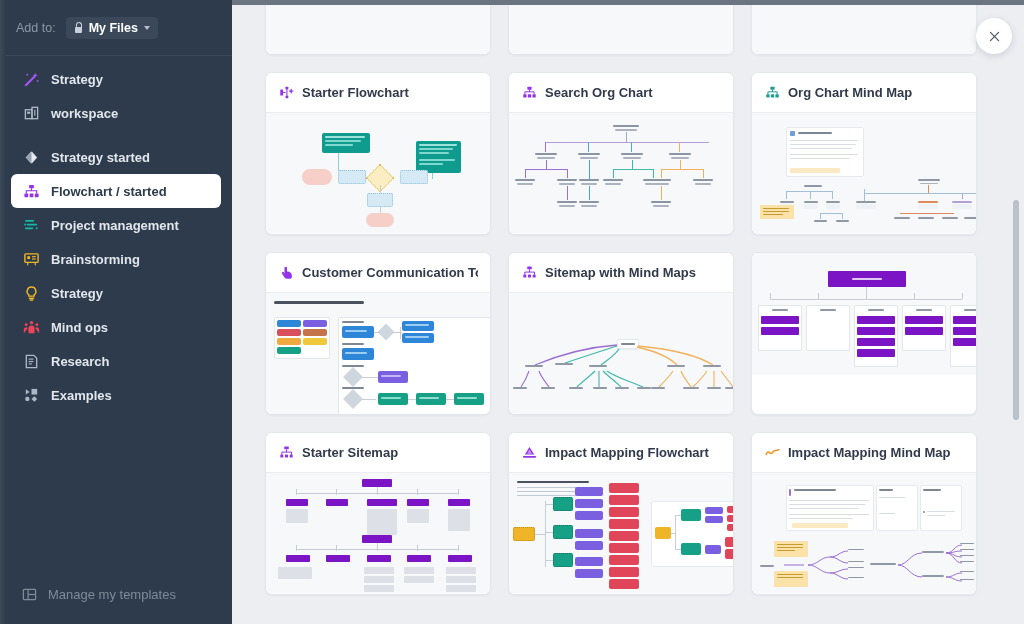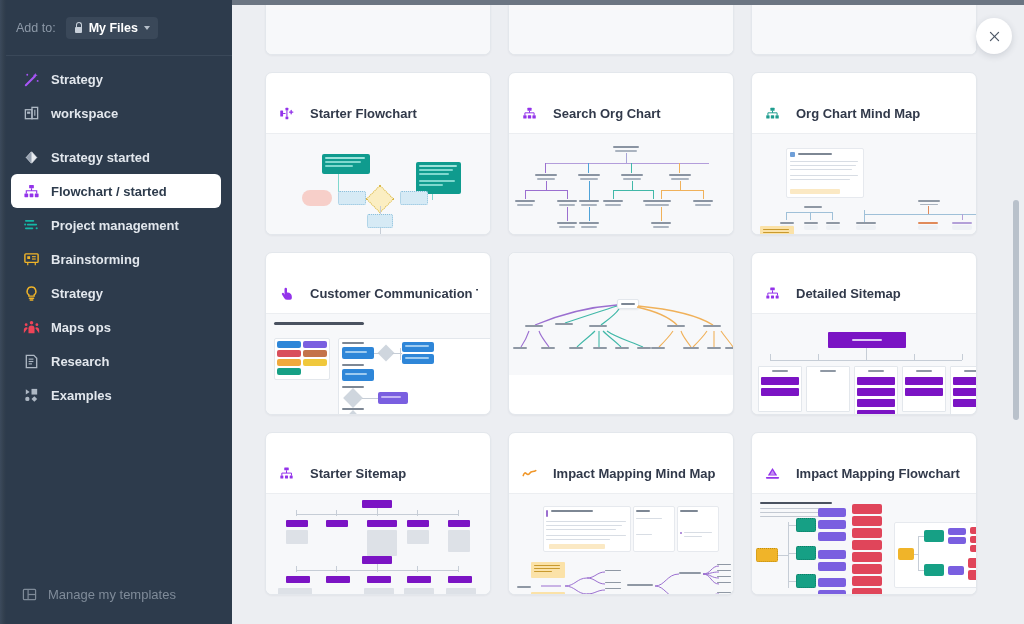--- a/index.html
+++ b/index.html
@@ -74,24 +74,23 @@
     padding: 0 30px 0 33px;
     display:grid; grid-template-columns: repeat(3, 226px);
     gap: 17px 17px;
   }
   .card {
     background:#ffffff; border:1px solid #e3e7ec; border-radius:7px;
     overflow:hidden; height:163px; cursor:pointer;
     box-shadow: 0 1px 2px rgba(30,40,60,0.05);
   }
   .card-head {
-    height:40px; display:flex; align-items:center; gap:16px;
+    height:40px; display:flex; align-items:center; gap:8px;
     padding: 0 12px; border-bottom:1px solid #eceef1; background:#fff;
     overflow:hidden;
-    margin-top:21px;
   }
   .card-ico { width:16px; height:16px; flex:0 0 16px; display:flex;align-items:center;justify-content:center; }
   .card-title {
     font-size:13px; font-weight:bold; color:#31394a;
     white-space:nowrap; overflow:hidden;
   }
   .card-body {
     height:122px; background:#f7f8fa; position:relative; overflow:hidden;
   }
   .thumb { position:absolute; inset:0; }
@@ -219,21 +218,21 @@
           <span class="nav-ico">
             <svg width="17" height="17" viewBox="0 0 18 18">
               <circle cx="9" cy="4" r="1.9" fill="#ef4458"></circle>
               <path d="M5.8 15 v-5 a3.2 3.2 0 0 1 6.4 0 v5 Z" fill="#ef4458"></path>
               <circle cx="3.3" cy="6" r="1.5" fill="#ef4458"></circle>
               <path d="M.9 15 v-4 a2.4 2.4 0 0 1 4.2-1.4" fill="#ef4458"></path>
               <circle cx="14.7" cy="6" r="1.5" fill="#ef4458"></circle>
               <path d="M17.1 15 v-4 a2.4 2.4 0 0 0 -4.2-1.4" fill="#ef4458"></path>
             </svg>
           </span>
-          <span>Maps ops</span>
+          <span>Mind ops</span>
         </div>
         <div class="nav-item">
           <span class="nav-ico">
             <svg width="17" height="17" viewBox="0 0 18 18">
               <path d="M3.5 2.5 h8 l3 3 v10 h-11 Z" fill="none" stroke="#aeb8c4" stroke-width="1.4"></path>
               <line x1="6" y1="6.5" x2="11" y2="6.5" stroke="#aeb8c4" stroke-width="1.2"></line>
               <line x1="6" y1="9" x2="11" y2="9" stroke="#aeb8c4" stroke-width="1.2"></line>
               <line x1="6" y1="11.5" x2="9.5" y2="11.5" stroke="#aeb8c4" stroke-width="1.2"></line>
             </svg>
           </span>
@@ -508,20 +507,32 @@
               <div class="n" style="left:150px;top:100px;width:30px;height:12px;background:#16a085;border-radius:2px"></div>
               <div class="n" style="left:153px;top:104px;width:20px;height:2px;background:#8fdcd0;"></div>
               <div class="n" style="left:188px;top:100px;width:30px;height:12px;background:#16a085;border-radius:2px"></div>
               <div class="n" style="left:191px;top:104px;width:20px;height:2px;background:#8fdcd0;"></div>
               <div class="ln" style="left:142px;top:106px;width:8px;height:1px;background:#c6cdd6"></div>
               <div class="ln" style="left:180px;top:106px;width:8px;height:1px;background:#c6cdd6"></div>
             </div>
      </div>
         </div>
         <div class="card">
+          <div class="card-head">
+       <span class="card-ico">
+              <svg width="15" height="15" viewBox="0 0 18 18">
+                <rect x="6.3" y="1.8" width="5.4" height="3.4" rx=".6" fill="#9333ea"></rect>
+                <rect x="1.6" y="11.5" width="3.6" height="3.6" rx=".6" fill="#9333ea"></rect>
+                <rect x="7.2" y="11.5" width="3.6" height="3.6" rx=".6" fill="#9333ea"></rect>
+                <rect x="12.8" y="11.5" width="3.6" height="3.6" rx=".6" fill="#9333ea"></rect>
+                <path d="M9 5.2 v3.3 M3.4 11.5 V8.5 H15 V11.5" fill="none" stroke="#9333ea" stroke-width="1.2"></path>
+              </svg>
+            </span>
+       <span class="card-title">Sitemap with Mind Maps</span>
+     </div>
           <div class="card-body" style="">
        <div class="thumb">
               <div class="n" style="left:108px;top:46px;width:22px;height:10px;background:#ffffff;border:1px solid #e3e7ec;border-radius:2px;box-shadow:0 1px 2px rgba(0,0,0,.06)"></div>
               <div class="n" style="left:112px;top:50px;width:14px;height:2px;background:#7d8794;"></div>
               <svg style="position:absolute;left:0;top:0" width="226" height="122" viewBox="0 0 226 122">
         <path d="M108 52 C80 54 50 62 26 72" fill="none" stroke="#9b6fd0" stroke-width="1.3"></path>
         <path d="M108 53 C92 58 74 64 56 70" fill="none" stroke="#41b8a8" stroke-width="1.3"></path>
         <path d="M110 56 C106 62 100 66 92 72" fill="none" stroke="#41b8a8" stroke-width="1.3"></path>
         <path d="M128 54 C146 58 160 64 168 72" fill="none" stroke="#f0b15a" stroke-width="1.3"></path>
         <path d="M129 53 C160 56 188 62 204 72" fill="none" stroke="#f0b15a" stroke-width="1.3"></path>
@@ -550,32 +561,20 @@
               <div class="n" style="left:128px;top:94px;width:14px;height:1.6px;background:#8f98a4;"></div>
               <div class="n" style="left:142px;top:94px;width:14px;height:1.6px;background:#8f98a4;"></div>
               <div class="n" style="left:174px;top:94px;width:14px;height:1.6px;background:#8f98a4;"></div>
               <div class="n" style="left:176px;top:94px;width:14px;height:1.6px;background:#8f98a4;"></div>
               <div class="n" style="left:198px;top:94px;width:14px;height:1.6px;background:#8f98a4;"></div>
               <div class="n" style="left:216px;top:94px;width:14px;height:1.6px;background:#8f98a4;"></div>
             </div>
      </div>
         </div>
         <div class="card">
-          <div class="card-head">
-       <span class="card-ico">
-              <svg width="15" height="15" viewBox="0 0 18 18">
-                <rect x="6.3" y="1.8" width="5.4" height="3.4" rx=".6" fill="#9333ea"></rect>
-                <rect x="1.6" y="11.5" width="3.6" height="3.6" rx=".6" fill="#9333ea"></rect>
-                <rect x="7.2" y="11.5" width="3.6" height="3.6" rx=".6" fill="#9333ea"></rect>
-                <rect x="12.8" y="11.5" width="3.6" height="3.6" rx=".6" fill="#9333ea"></rect>
-                <path d="M9 5.2 v3.3 M3.4 11.5 V8.5 H15 V11.5" fill="none" stroke="#9333ea" stroke-width="1.2"></path>
-              </svg>
-            </span>
-       <span class="card-title">Detailed Sitemap</span>
-     </div>
           <div class="card-body" style="">
        <div class="thumb">
               <div class="n" style="left:76px;top:18px;width:78px;height:16px;background:#7b14c4;border-radius:1px"></div>
               <div class="n" style="left:100px;top:25px;width:30px;height:2px;background:#e0c8f5;"></div>
               <div class="ln" style="left:114px;top:34px;width:1px;height:12px;background:#c6cdd6"></div>
               <div class="ln" style="left:18px;top:46px;width:192px;height:1px;background:#c6cdd6"></div>
               <div class="ln" style="left:18px;top:40px;width:1px;height:6px;background:#c6cdd6"></div>
               <div class="ln" style="left:66px;top:40px;width:1px;height:6px;background:#c6cdd6"></div>
               <div class="ln" style="left:114px;top:40px;width:1px;height:6px;background:#c6cdd6"></div>
               <div class="ln" style="left:162px;top:40px;width:1px;height:6px;background:#c6cdd6"></div>
@@ -651,20 +650,81 @@
               <div class="n" style="left:182px;top:82px;width:24px;height:7px;background:#7b14c4;border-radius:1px"></div>
               <div class="n" style="left:12px;top:94px;width:34px;height:12px;background:#dde1e7;border-radius:1px"></div>
               <div class="n" style="left:98px;top:94px;width:30px;height:7px;background:#dde1e7;border-radius:1px"></div>
               <div class="n" style="left:98px;top:103px;width:30px;height:7px;background:#dde1e7;border-radius:1px"></div>
               <div class="n" style="left:98px;top:112px;width:30px;height:7px;background:#dde1e7;border-radius:1px"></div>
               <div class="n" style="left:138px;top:94px;width:30px;height:7px;background:#dde1e7;border-radius:1px"></div>
               <div class="n" style="left:138px;top:103px;width:30px;height:7px;background:#dde1e7;border-radius:1px"></div>
               <div class="n" style="left:180px;top:94px;width:30px;height:7px;background:#dde1e7;border-radius:1px"></div>
               <div class="n" style="left:180px;top:103px;width:30px;height:7px;background:#dde1e7;border-radius:1px"></div>
               <div class="n" style="left:180px;top:112px;width:30px;height:7px;background:#dde1e7;border-radius:1px"></div>
+            </div>
+     </div>
+        </div>
+        <div class="card">
+          <div class="card-head">
+       <span class="card-ico">
+              <svg width="15" height="15" viewBox="0 0 18 18">
+                <path d="M9 2.5 L14.6 11.5 H3.4 Z" fill="#9333ea"></path>
+                <line x1="2" y1="14.2" x2="16" y2="14.2" stroke="#9333ea" stroke-width="1.9" stroke-linecap="round"></line>
+                <path d="M9 5 L12 10.5 H6 Z" fill="#ffffff" opacity=".45"></path>
+              </svg>
+            </span>
+       <span class="card-title">Impact Mapping Flowchart</span>
+     </div>
+          <div class="card-body" style="">
+       <div class="thumb">
+              <div class="n" style="left:8px;top:8px;width:72px;height:2px;background:#4a5260;"></div>
+              <div class="n" style="left:8px;top:14px;width:80px;height:1.4px;background:#c3c9d2;"></div>
+              <div class="n" style="left:8px;top:18px;width:76px;height:1.4px;background:#c3c9d2;"></div>
+              <div class="n" style="left:8px;top:22px;width:60px;height:1.4px;background:#c3c9d2;"></div>
+              <div class="n" style="left:4px;top:54px;width:22px;height:14px;background:#f0b429;border-radius:2px;border:1px dotted #c08d10"></div>
+              <div class="ln" style="left:26px;top:61px;width:10px;height:1px;background:#c6cdd6"></div>
+              <div class="ln" style="left:36px;top:28px;width:1px;height:66px;background:#c6cdd6"></div>
+              <div class="ln" style="left:36px;top:31px;width:8px;height:1px;background:#c6cdd6"></div>
+              <div class="n" style="left:44px;top:24px;width:20px;height:14px;background:#16a085;border-radius:2px;border:1px dotted #0d7c66"></div>
+              <div class="ln" style="left:36px;top:59px;width:8px;height:1px;background:#c6cdd6"></div>
+              <div class="n" style="left:44px;top:52px;width:20px;height:14px;background:#16a085;border-radius:2px;border:1px dotted #0d7c66"></div>
+              <div class="ln" style="left:36px;top:87px;width:8px;height:1px;background:#c6cdd6"></div>
+              <div class="n" style="left:44px;top:80px;width:20px;height:14px;background:#16a085;border-radius:2px;border:1px dotted #0d7c66"></div>
+              <div class="n" style="left:66px;top:14px;width:28px;height:9px;background:#7a5fe0;border-radius:2px"></div>
+              <div class="n" style="left:66px;top:26px;width:28px;height:9px;background:#7a5fe0;border-radius:2px"></div>
+              <div class="n" style="left:66px;top:38px;width:28px;height:9px;background:#7a5fe0;border-radius:2px"></div>
+              <div class="n" style="left:66px;top:56px;width:28px;height:9px;background:#7a5fe0;border-radius:2px"></div>
+              <div class="n" style="left:66px;top:68px;width:28px;height:9px;background:#7a5fe0;border-radius:2px"></div>
+              <div class="n" style="left:66px;top:84px;width:28px;height:9px;background:#7a5fe0;border-radius:2px"></div>
+              <div class="n" style="left:66px;top:96px;width:28px;height:9px;background:#7a5fe0;border-radius:2px"></div>
+              <div class="n" style="left:100px;top:10px;width:30px;height:10px;background:#e0455a;border-radius:2px"></div>
+              <div class="n" style="left:100px;top:22px;width:30px;height:10px;background:#e0455a;border-radius:2px"></div>
+              <div class="n" style="left:100px;top:34px;width:30px;height:10px;background:#e0455a;border-radius:2px"></div>
+              <div class="n" style="left:100px;top:46px;width:30px;height:10px;background:#e0455a;border-radius:2px"></div>
+              <div class="n" style="left:100px;top:58px;width:30px;height:10px;background:#e0455a;border-radius:2px"></div>
+              <div class="n" style="left:100px;top:70px;width:30px;height:10px;background:#e0455a;border-radius:2px"></div>
+              <div class="n" style="left:100px;top:82px;width:30px;height:10px;background:#e0455a;border-radius:2px"></div>
+              <div class="n" style="left:100px;top:94px;width:30px;height:10px;background:#e0455a;border-radius:2px"></div>
+              <div class="n" style="left:100px;top:106px;width:30px;height:10px;background:#e0455a;border-radius:2px"></div>
+              <div class="n" style="left:142px;top:28px;width:84px;height:66px;background:#ffffff;border:1px solid #e6e9ee;border-radius:2px"></div>
+              <div class="n" style="left:146px;top:54px;width:16px;height:12px;background:#f0b429;border-radius:2px"></div>
+              <div class="ln" style="left:166px;top:42px;width:1px;height:34px;background:#c6cdd6"></div>
+              <div class="ln" style="left:162px;top:60px;width:4px;height:1px;background:#c6cdd6"></div>
+              <div class="n" style="left:172px;top:36px;width:20px;height:12px;background:#16a085;border-radius:2px"></div>
+              <div class="n" style="left:172px;top:70px;width:20px;height:12px;background:#16a085;border-radius:2px"></div>
+              <div class="ln" style="left:166px;top:42px;width:6px;height:1px;background:#c6cdd6"></div>
+              <div class="ln" style="left:166px;top:76px;width:6px;height:1px;background:#c6cdd6"></div>
+              <div class="n" style="left:196px;top:34px;width:18px;height:7px;background:#7a5fe0;border-radius:2px"></div>
+              <div class="n" style="left:196px;top:43px;width:18px;height:7px;background:#7a5fe0;border-radius:2px"></div>
+              <div class="n" style="left:196px;top:72px;width:16px;height:9px;background:#7a5fe0;border-radius:2px"></div>
+              <div class="n" style="left:218px;top:33px;width:22px;height:7px;background:#e0455a;border-radius:2px"></div>
+              <div class="n" style="left:218px;top:42px;width:22px;height:7px;background:#e0455a;border-radius:2px"></div>
+              <div class="n" style="left:218px;top:51px;width:22px;height:7px;background:#e0455a;border-radius:2px"></div>
+              <div class="n" style="left:216px;top:64px;width:24px;height:10px;background:#e0455a;border-radius:2px"></div>
+              <div class="n" style="left:216px;top:76px;width:24px;height:10px;background:#e0455a;border-radius:2px"></div>
             </div>
      </div>
         </div>
         <div class="card">
           <div class="card-head">
        <span class="card-ico">
               <svg width="15" height="15" viewBox="0 0 18 18">
                 <path d="M1.5 11.5 C4 3.5 5.8 13.5 9 9 C11.8 5 13.2 8 16.5 5.5" fill="none" stroke="#f0972a" stroke-width="1.9" stroke-linecap="round"></path>
               </svg>
             </span>
@@ -716,81 +776,20 @@
               <div class="n" style="left:208px;top:70px;width:14px;height:1.4px;background:#8f98a4;"></div>
               <div class="n" style="left:208px;top:76px;width:14px;height:1.4px;background:#8f98a4;"></div>
               <div class="n" style="left:208px;top:82px;width:14px;height:1.4px;background:#8f98a4;"></div>
               <div class="n" style="left:208px;top:88px;width:14px;height:1.4px;background:#8f98a4;"></div>
               <div class="n" style="left:208px;top:98px;width:14px;height:1.4px;background:#8f98a4;"></div>
               <div class="n" style="left:208px;top:106px;width:14px;height:1.4px;background:#8f98a4;"></div>
               <div class="n" style="left:104px;top:62px;width:116px;height:56px;background:#fafbfc;border:1px solid #eceef1;border-radius:2px;z-index:-1"></div>
             </div>
      </div>
         </div>
-        <div class="card">
-          <div class="card-head">
-       <span class="card-ico">
-              <svg width="15" height="15" viewBox="0 0 18 18">
-                <path d="M9 2.5 L14.6 11.5 H3.4 Z" fill="#9333ea"></path>
-                <line x1="2" y1="14.2" x2="16" y2="14.2" stroke="#9333ea" stroke-width="1.9" stroke-linecap="round"></line>
-                <path d="M9 5 L12 10.5 H6 Z" fill="#ffffff" opacity=".45"></path>
-              </svg>
-            </span>
-       <span class="card-title">Impact Mapping Flowchart</span>
-     </div>
-          <div class="card-body" style="">
-       <div class="thumb">
-              <div class="n" style="left:8px;top:8px;width:72px;height:2px;background:#4a5260;"></div>
-              <div class="n" style="left:8px;top:14px;width:80px;height:1.4px;background:#c3c9d2;"></div>
-              <div class="n" style="left:8px;top:18px;width:76px;height:1.4px;background:#c3c9d2;"></div>
-              <div class="n" style="left:8px;top:22px;width:60px;height:1.4px;background:#c3c9d2;"></div>
-              <div class="n" style="left:4px;top:54px;width:22px;height:14px;background:#f0b429;border-radius:2px;border:1px dotted #c08d10"></div>
-              <div class="ln" style="left:26px;top:61px;width:10px;height:1px;background:#c6cdd6"></div>
-              <div class="ln" style="left:36px;top:28px;width:1px;height:66px;background:#c6cdd6"></div>
-              <div class="ln" style="left:36px;top:31px;width:8px;height:1px;background:#c6cdd6"></div>
-              <div class="n" style="left:44px;top:24px;width:20px;height:14px;background:#16a085;border-radius:2px;border:1px dotted #0d7c66"></div>
-              <div class="ln" style="left:36px;top:59px;width:8px;height:1px;background:#c6cdd6"></div>
-              <div class="n" style="left:44px;top:52px;width:20px;height:14px;background:#16a085;border-radius:2px;border:1px dotted #0d7c66"></div>
-              <div class="ln" style="left:36px;top:87px;width:8px;height:1px;background:#c6cdd6"></div>
-              <div class="n" style="left:44px;top:80px;width:20px;height:14px;background:#16a085;border-radius:2px;border:1px dotted #0d7c66"></div>
-              <div class="n" style="left:66px;top:14px;width:28px;height:9px;background:#7a5fe0;border-radius:2px"></div>
-              <div class="n" style="left:66px;top:26px;width:28px;height:9px;background:#7a5fe0;border-radius:2px"></div>
-              <div class="n" style="left:66px;top:38px;width:28px;height:9px;background:#7a5fe0;border-radius:2px"></div>
-              <div class="n" style="left:66px;top:56px;width:28px;height:9px;background:#7a5fe0;border-radius:2px"></div>
-              <div class="n" style="left:66px;top:68px;width:28px;height:9px;background:#7a5fe0;border-radius:2px"></div>
-              <div class="n" style="left:66px;top:84px;width:28px;height:9px;background:#7a5fe0;border-radius:2px"></div>
-              <div class="n" style="left:66px;top:96px;width:28px;height:9px;background:#7a5fe0;border-radius:2px"></div>
-              <div class="n" style="left:100px;top:10px;width:30px;height:10px;background:#e0455a;border-radius:2px"></div>
-              <div class="n" style="left:100px;top:22px;width:30px;height:10px;background:#e0455a;border-radius:2px"></div>
-              <div class="n" style="left:100px;top:34px;width:30px;height:10px;background:#e0455a;border-radius:2px"></div>
-              <div class="n" style="left:100px;top:46px;width:30px;height:10px;background:#e0455a;border-radius:2px"></div>
-              <div class="n" style="left:100px;top:58px;width:30px;height:10px;background:#e0455a;border-radius:2px"></div>
-              <div class="n" style="left:100px;top:70px;width:30px;height:10px;background:#e0455a;border-radius:2px"></div>
-              <div class="n" style="left:100px;top:82px;width:30px;height:10px;background:#e0455a;border-radius:2px"></div>
-              <div class="n" style="left:100px;top:94px;width:30px;height:10px;background:#e0455a;border-radius:2px"></div>
-              <div class="n" style="left:100px;top:106px;width:30px;height:10px;background:#e0455a;border-radius:2px"></div>
-              <div class="n" style="left:142px;top:28px;width:84px;height:66px;background:#ffffff;border:1px solid #e6e9ee;border-radius:2px"></div>
-              <div class="n" style="left:146px;top:54px;width:16px;height:12px;background:#f0b429;border-radius:2px"></div>
-              <div class="ln" style="left:166px;top:42px;width:1px;height:34px;background:#c6cdd6"></div>
-              <div class="ln" style="left:162px;top:60px;width:4px;height:1px;background:#c6cdd6"></div>
-              <div class="n" style="left:172px;top:36px;width:20px;height:12px;background:#16a085;border-radius:2px"></div>
-              <div class="n" style="left:172px;top:70px;width:20px;height:12px;background:#16a085;border-radius:2px"></div>
-              <div class="ln" style="left:166px;top:42px;width:6px;height:1px;background:#c6cdd6"></div>
-              <div class="ln" style="left:166px;top:76px;width:6px;height:1px;background:#c6cdd6"></div>
-              <div class="n" style="left:196px;top:34px;width:18px;height:7px;background:#7a5fe0;border-radius:2px"></div>
-              <div class="n" style="left:196px;top:43px;width:18px;height:7px;background:#7a5fe0;border-radius:2px"></div>
-              <div class="n" style="left:196px;top:72px;width:16px;height:9px;background:#7a5fe0;border-radius:2px"></div>
-              <div class="n" style="left:218px;top:33px;width:22px;height:7px;background:#e0455a;border-radius:2px"></div>
-              <div class="n" style="left:218px;top:42px;width:22px;height:7px;background:#e0455a;border-radius:2px"></div>
-              <div class="n" style="left:218px;top:51px;width:22px;height:7px;background:#e0455a;border-radius:2px"></div>
-              <div class="n" style="left:216px;top:64px;width:24px;height:10px;background:#e0455a;border-radius:2px"></div>
-              <div class="n" style="left:216px;top:76px;width:24px;height:10px;background:#e0455a;border-radius:2px"></div>
-            </div>
-     </div>
-        </div>
       </div>
 
     <div class="close-btn">
       <svg width="13" height="13" viewBox="0 0 16 16">
         <line x1="3" y1="3" x2="13" y2="13" stroke="#4c5765" stroke-width="1.5" stroke-linecap="round"></line>
         <line x1="13" y1="3" x2="3" y2="13" stroke="#4c5765" stroke-width="1.5" stroke-linecap="round"></line>
       </svg>
     </div>
 
     <div class="scrollbar-track">

